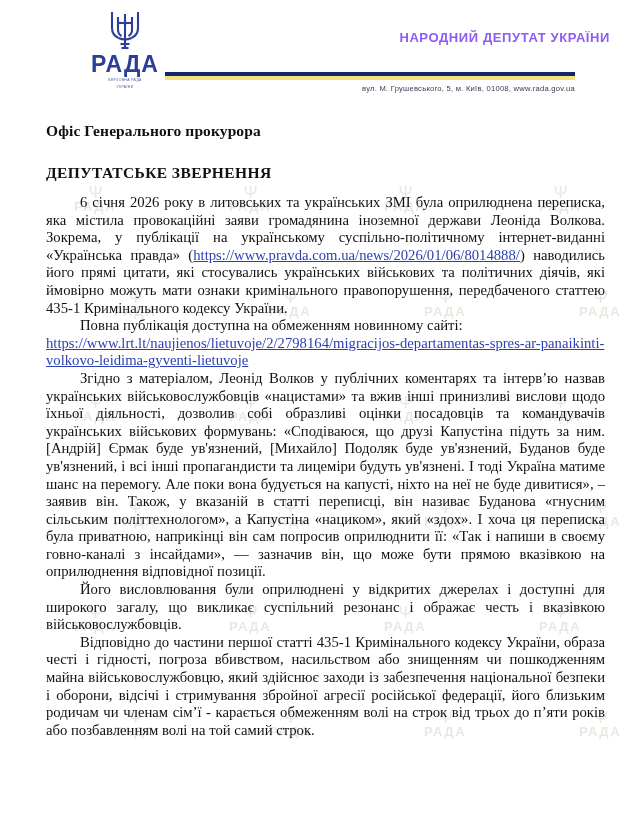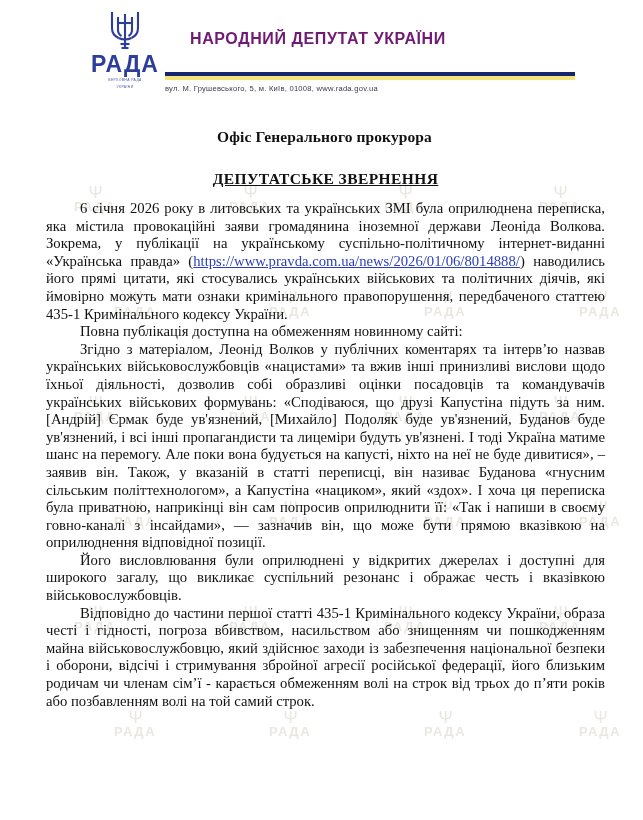--- a/index.html
+++ b/index.html
@@ -82,26 +82,26 @@
     line-height: 5px;
     color: #4b5aa8;
     margin-top: 2px;
   }
 
   .org-title {
     position: absolute;
     left: 190px;
     top: 30px;
     width: 420px;
-    text-align: left;
-    font-family: "Liberation Sans", sans-serif;
-    font-weight: 700;
-    font-size: 16px;
+    text-align: right;
+    font-family: "Liberation Sans", sans-serif;
+    font-weight: 700;
+    font-size: 13px;
     letter-spacing: 0.6px;
-    color: #701a75;
+    color: #8b5cf6;
     white-space: nowrap;
   }
 
   .rule-wrap {
     position: absolute;
     left: 165px;
     top: 72px;
     width: 410px;
   }
   .rule-blue {
@@ -111,49 +111,48 @@
   .rule-yellow {
     height: 4px;
     background: #f2e27a;
   }
 
   .address-line {
     position: absolute;
     left: 165px;
     top: 84px;
     width: 410px;
-    text-align: left;
+    text-align: right;
     font-family: "Liberation Sans", sans-serif;
     font-size: 7.6px;
     letter-spacing: 0.25px;
     color: #3a3a55;
     white-space: nowrap;
   }
 
   
   .doc-body {
     position: relative;
     z-index: 2;
     padding: 0 38px 0 46px;
   }
   .recipient {
-    text-align: center;
+    text-align: left;
     font-weight: 700;
     font-size: 15.5px;
-    margin-top: 24px;
+    margin-top: 18px;
     padding-right: 2px;
     letter-spacing: 0.1px;
   }
   .doc-heading {
-    text-align: center;
+    text-align: left;
     font-weight: 700;
     font-size: 15.5px;
     margin-top: 24px;
     letter-spacing: 0.4px;
-    text-decoration: underline;
   }
   .para {
     text-align: justify;
     text-justify: inter-word;
     font-size: 14.7px;
     line-height: 17.6px;
     margin: 0;
     text-indent: 34px;
     hyphens: none;
   }
@@ -308,20 +307,21 @@
 <main class="doc-body">
 
   <div class="recipient">Офіс Генерального прокурора</div>
 
   <h1 class="doc-heading">ДЕПУТАТСЬКЕ ЗВЕРНЕННЯ</h1>
 
   <p class="para first"><span>6 січня 2026 року в литовських та українських ЗМІ була оприлюднена переписка, яка містила провокаційні заяви громадянина іноземної держави Леоніда Волкова. Зокрема, у публікації на українському суспільно-політичному інтернет-виданні «Українська правда» (</span><a class="doclink" href="#">https://www.pravda.com.ua/news/2026/01/06/8014888/</a><span>) наводились його прямі цитати, які стосувались українських військових та політичних діячів, які ймовірно можуть мати ознаки кримінального правопорушення, передбаченого статтею 435-1 Кримінального кодексу України.</span></p>
 
   <p class="para">Повна публікація доступна на обмеженням новинному сайті:</p>
 
+  <p class="url-para"><a class="doclink" href="#">https://www.lrt.lt/naujienos/lietuvoje/2/2798164/migracijos-departamentas-spres-ar-panaikinti-volkovo-leidima-gyventi-lietuvoje</a></p>
 
   <p class="para">Згідно з матеріалом, Леонід Волков у публічних коментарях та інтерв’ю назвав українських військовослужбовців «нацистами» та вжив інші принизливі вислови щодо їхньої діяльності, дозволив собі образливі оцінки посадовців та командувачів українських військових формувань: «Сподіваюся, що друзі Капустіна підуть за ним. [Андрій] Єрмак буде ув'язнений, [Михайло] Подоляк буде ув'язнений, Буданов буде ув'язнений, і всі інші пропагандисти та лицеміри будуть ув'язнені. І тоді Україна матиме шанс на перемогу. Але поки вона будується на капусті, ніхто на неї не буде дивитися», – заявив він. Також, у вказаній в статті переписці, він називає Буданова «гнусним сільським політтехнологом», а Капустіна «нациком», який «здох». І хоча ця переписка була приватною, наприкінці він сам попросив оприлюднити її: «Так і напиши в своєму говно-каналі з інсайдами», — зазначив він, що може бути прямою вказівкою на оприлюднення відповідної позиції.</p>
 
   <p class="para">Його висловлювання були оприлюднені у відкритих джерелах і доступні для широкого загалу, що викликає суспільний резонанс і ображає честь і вказівкою військовослужбовців.</p>
 
   <p class="para">Відповідно до частини першої статті 435-1 Кримінального кодексу України, образа честі і гідності, погроза вбивством, насильством або знищенням чи пошкодженням майна військовослужбовцю, який здійснює заходи із забезпечення національної безпеки і оборони, відсічі і стримування збройної агресії російської федерації, його близьким родичам чи членам сім’ї - карається обмеженням волі на строк від трьох до п’яти років або позбавленням волі на той самий строк.</p>
 
 </main>
 
 </body></html>

